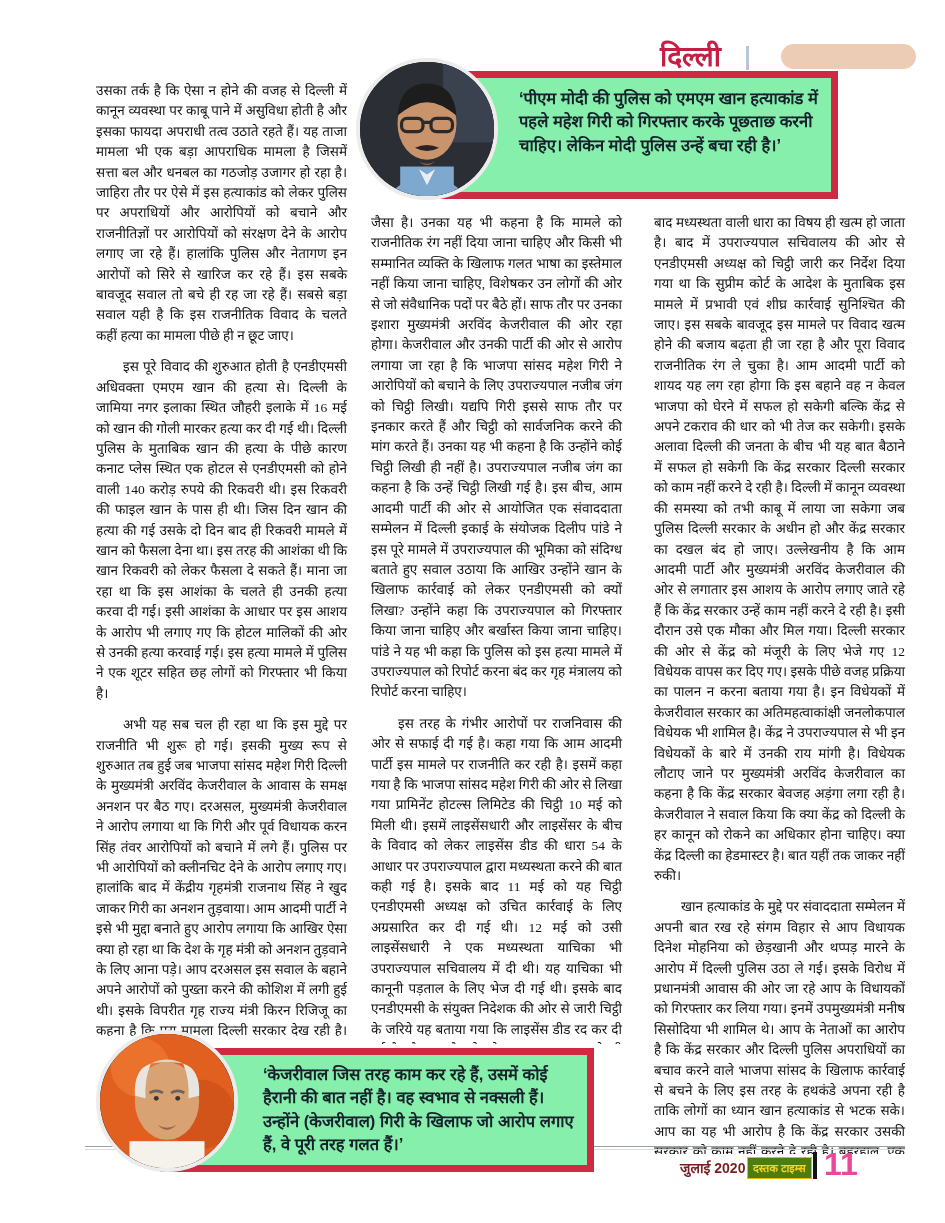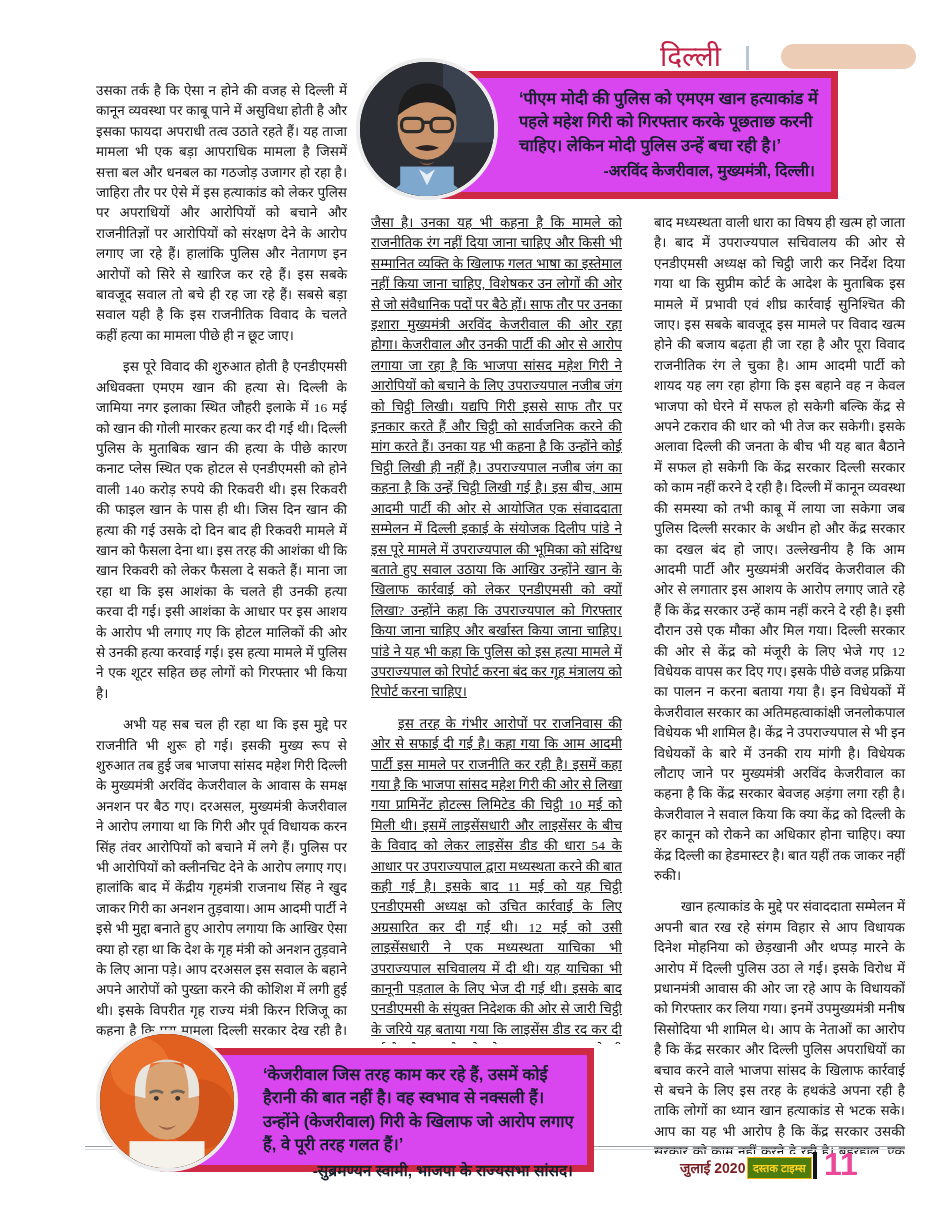--- a/index.html
+++ b/index.html
@@ -4,35 +4,35 @@
 <style>
   html,body { margin:0; padding:0; background:#e9e9e9; }
   .page {
     position:relative; width:945px; height:1223px; margin:0 auto;
     background:#ffffff; overflow:hidden;
     font-family:"Liberation Serif", serif;
   }
   
   .section-label {
     position:absolute; top:36px; left:660px;
-    font-size:28px; font-weight:normal; color:#c32045;
+    font-size:28px; font-weight:bold; color:#c32045;
     font-family:"Liberation Sans", sans-serif;
   }
   .hdr-divider { position:absolute; top:46px; left:746px; width:3px; height:24px; background:#b9c6d8; }
   .hdr-pill { position:absolute; top:44px; left:781px; width:135px; height:25px; background:#ecccb4; border-radius:13px; }
 
   
   .photo {
     position:absolute; width:142px; height:142px; border-radius:50%;
     overflow:hidden; border:4px solid #ececec; box-sizing:border-box;
     z-index:3; background:#222;
   }
   .photo svg { display:block; width:100%; height:100%; }
   .qbox {
-    position:absolute; border:7px solid #cf2a44; background:#d946ef;
+    position:absolute; border:7px solid #cf2a44; background:#86efac;
     box-sizing:border-box; z-index:2;
     font-family:"Liberation Sans", sans-serif;
   }
   .qtext {
     margin:0; font-weight:bold; color:#16212c;
     font-size:16.5px; line-height:1.42;
   }
   .qattr {
     margin:2px 4px 0 0; text-align:right; font-weight:bold; color:#16212c;
     font-size:15.5px;
@@ -45,21 +45,21 @@
   .bottom-quote .photo { left:0; top:4px; }
 
   
   .col {
     position:absolute; width:273px; overflow:hidden;
     font-size:13.5px; line-height:20.4px; text-align:justify; color:#141414;
   }
   .col p { margin:11px; }
   .col p + p { text-indent:27px; }
   .col1 { left:85px;  top:70px;  height:966px; }
-  .col2 { left:360px; top:202px; height:842px;text-decoration:underline; }
+  .col2 { left:360px; top:202px; height:842px; }
   .col3 { left:643px; top:202px; height:952px; }
   .end-dot { color:#cc1f2e; font-size:14px; }
 
   
   .footer-rule { position:absolute; left:85px; top:1146px; width:820px; height:2px;
     border-top:1px solid #9aa0a6; border-bottom:1px solid #d9dcdf; }
   .footer-date {
     position:absolute; left:680px; top:1158px;
     font-family:"Liberation Sans", sans-serif;
     font-size:14px; font-weight:bold; color:#7a1f24;
@@ -83,21 +83,20 @@
 
 <div class="page">
 
   <span class="section-label">दिल्ली</span>
   <span class="hdr-divider"></span>
   <span class="hdr-pill"></span>
 
   <div class="top-quote">
     <div class="qbox">
       <p class="qtext">‘पीएम मोदी की पुलिस को एमएम खान हत्याकांड में पहले महेश गिरी को गिरफ्तार करके पूछताछ करनी चाहिए। लेकिन मोदी पुलिस उन्हें बचा रही है।’</p>
-      <p class="qattr">-अरविंद केजरीवाल, मुख्यमंत्री, दिल्ली।</p>
     </div>
     <div class="photo">
       <svg viewBox="0 0 100 100">
         <rect x="0" y="0" width="100" height="100" fill="#2b2e34"></rect>
         <rect x="62" y="0" width="38" height="60" fill="#3a4250"></rect>
         <path d="M20 100 Q50 70 80 100 Z" fill="#7fa8cf"></path>
         <rect x="30" y="78" width="40" height="22" fill="#7fa8cf"></rect>
         <path d="M44 80 L50 92 L56 80 L50 84 Z" fill="#e8eef5"></path>
         <ellipse cx="50" cy="46" rx="22" ry="27" fill="#c9936b"></ellipse>
         <path d="M28 40 Q30 16 50 16 Q70 16 72 40 Q60 30 50 30 Q40 30 28 40 Z" fill="#1d1d1d"></path>
@@ -122,21 +121,20 @@
   </div>
 
   <div class="col col3">
     <p>बाद मध्यस्थता वाली धारा का विषय ही खत्म हो जाता है। बाद में उपराज्यपाल सचिवालय की ओर से एनडीएमसी अध्यक्ष को चिट्ठी जारी कर निर्देश दिया गया था कि सुप्रीम कोर्ट के आदेश के मुताबिक इस मामले में प्रभावी एवं शीघ्र कार्रवाई सुनिश्चित की जाए। इस सबके बावजूद इस मामले पर विवाद खत्म होने की बजाय बढ़ता ही जा रहा है और पूरा विवाद राजनीतिक रंग ले चुका है। आम आदमी पार्टी को शायद यह लग रहा होगा कि इस बहाने वह न केवल भाजपा को घेरने में सफल हो सकेगी बल्कि केंद्र से अपने टकराव की धार को भी तेज कर सकेगी। इसके अलावा दिल्ली की जनता के बीच भी यह बात बैठाने में सफल हो सकेगी कि केंद्र सरकार दिल्ली सरकार को काम नहीं करने दे रही है। दिल्ली में कानून व्यवस्था की समस्या को तभी काबू में लाया जा सकेगा जब पुलिस दिल्ली सरकार के अधीन हो और केंद्र सरकार का दखल बंद हो जाए। उल्लेखनीय है कि आम आदमी पार्टी और मुख्यमंत्री अरविंद केजरीवाल की ओर से लगातार इस आशय के आरोप लगाए जाते रहे हैं कि केंद्र सरकार उन्हें काम नहीं करने दे रही है। इसी दौरान उसे एक मौका और मिल गया। दिल्ली सरकार की ओर से केंद्र को मंजूरी के लिए भेजे गए 12 विधेयक वापस कर दिए गए। इसके पीछे वजह प्रक्रिया का पालन न करना बताया गया है। इन विधेयकों में केजरीवाल सरकार का अतिमहत्वाकांक्षी जनलोकपाल विधेयक भी शामिल है। केंद्र ने उपराज्यपाल से भी इन विधेयकों के बारे में उनकी राय मांगी है। विधेयक लौटाए जाने पर मुख्यमंत्री अरविंद केजरीवाल का कहना है कि केंद्र सरकार बेवजह अड़ंगा लगा रही है। केजरीवाल ने सवाल किया कि क्या केंद्र को दिल्ली के हर कानून को रोकने का अधिकार होना चाहिए। क्या केंद्र दिल्ली का हेडमास्टर है। बात यहीं तक जाकर नहीं रुकी।</p>
     <p><span>खान हत्याकांड के मुद्दे पर संवाददाता सम्मेलन में अपनी बात रख रहे संगम विहार से आप विधायक दिनेश मोहनिया को छेड़खानी और थप्पड़ मारने के आरोप में दिल्ली पुलिस उठा ले गई। इसके विरोध में प्रधानमंत्री आवास की ओर जा रहे आप के विधायकों को गिरफ्तार कर लिया गया। इनमें उपमुख्यमंत्री मनीष सिसोदिया भी शामिल थे। आप के नेताओं का आरोप है कि केंद्र सरकार और दिल्ली पुलिस अपराधियों का बचाव करने वाले भाजपा सांसद के खिलाफ कार्रवाई से बचने के लिए इस तरह के हथकंडे अपना रही है ताकि लोगों का ध्यान खान हत्याकांड से भटक सके। आप का यह भी आरोप है कि केंद्र सरकार उसकी सरकार को काम नहीं करने दे रही है। बहरहाल, एक बार फिर आप और उसकी सरकार का केंद्र के साथ तकरार बढ़ गया है। </span><span class="end-dot">●</span></p>
   </div>
 
   <div class="bottom-quote">
     <div class="qbox">
       <p class="qtext">‘केजरीवाल जिस तरह काम कर रहे हैं, उसमें कोई हैरानी की बात नहीं है। वह स्वभाव से नक्सली हैं। उन्होंने (केजरीवाल) गिरी के खिलाफ जो आरोप लगाए हैं, वे पूरी तरह गलत हैं।’</p>
-      <p class="qattr">-सुब्रमण्यन स्वामी, भाजपा के राज्यसभा सांसद।</p>
     </div>
     <div class="photo">
       <svg viewBox="0 0 100 100">
         <rect x="0" y="0" width="100" height="100" fill="#e2601f"></rect>
         <circle cx="30" cy="25" r="22" fill="#ee7a33" opacity="0.7"></circle>
         <circle cx="75" cy="60" r="26" fill="#c84d18" opacity="0.6"></circle>
         <rect x="22" y="80" width="56" height="20" fill="#f5f2ec"></rect>
         <path d="M22 100 Q50 74 78 100 Z" fill="#f5f2ec"></path>
         <ellipse cx="50" cy="50" rx="24" ry="29" fill="#d8a273"></ellipse>
         <path d="M26 46 Q25 26 38 22 Q33 34 34 48 Z" fill="#e8e4de"></path>

